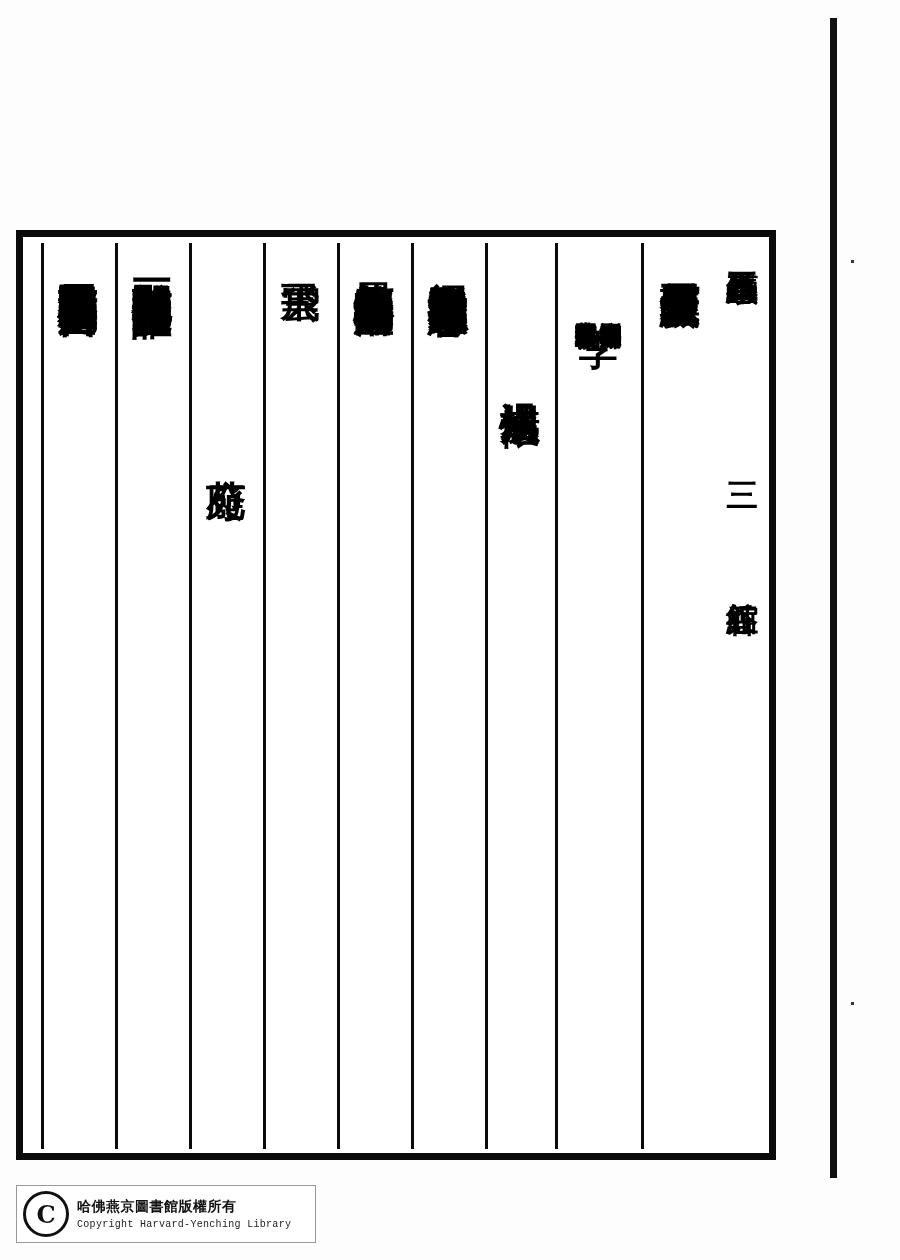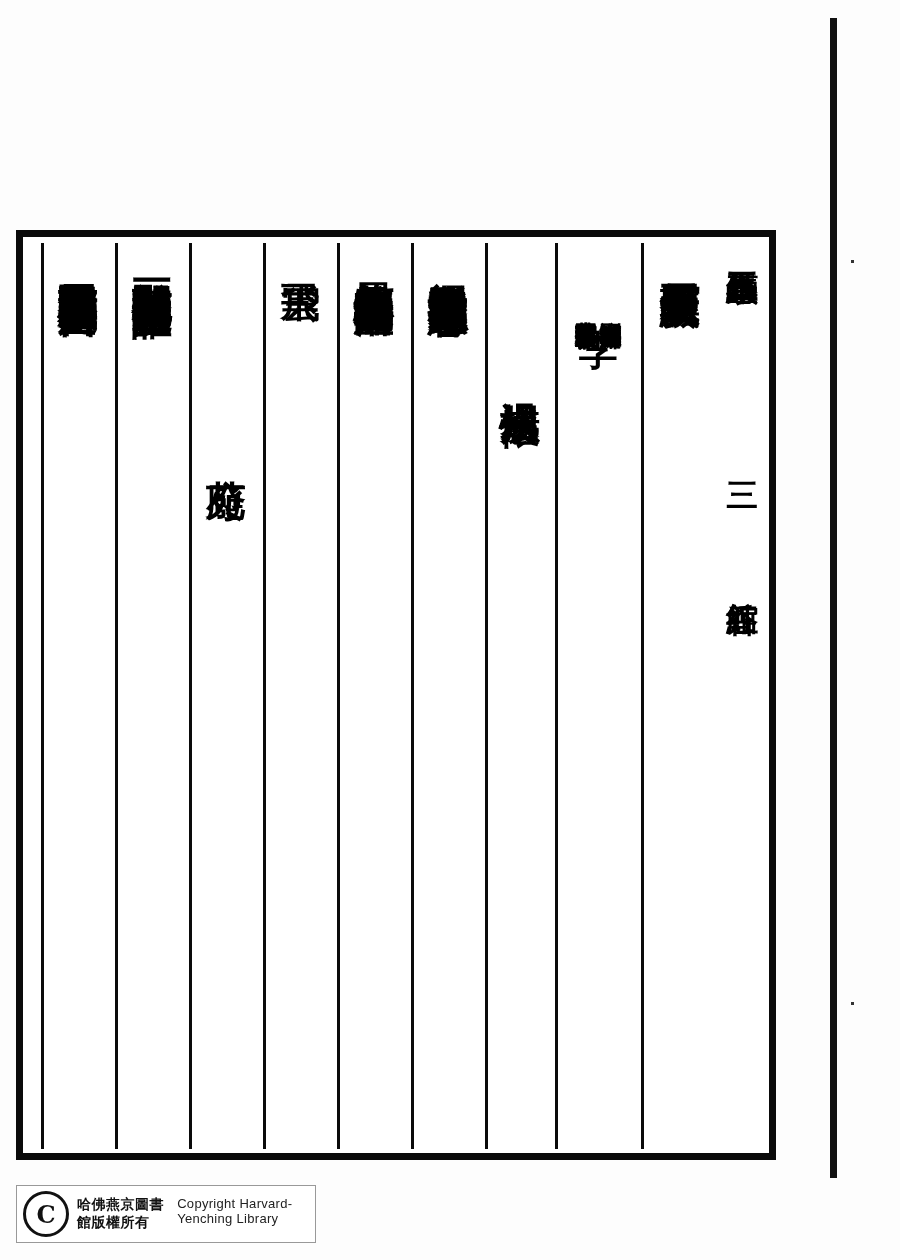--- a/index.html
+++ b/index.html
@@ -158,34 +158,34 @@
     align-items: center;
     justify-content: center;
     font-family: "DejaVu Serif", serif;
     font-size: 24px;
     font-weight: 700;
     color: #111;
     flex: 0 0 auto;
   }
   #stamp-lines {
     display: flex;
-    flex-direction: row;
+    flex-direction: column;
     justify-content: center;
     gap: 3px;
   }
   #stamp-cn {
     font-family: "DejaVu Sans", sans-serif;
     font-size: 14px;
     font-weight: 700;
     color: #111;
     letter-spacing: 0.5px;
   }
   #stamp-en {
-    font-family: Liberation Sans, sans-serif;
-    font-size: 13px;
+    font-family: Liberation Mono, monospace;
+    font-size: 10px;
     color: #222;
     letter-spacing: 0.3px;
   }
 </style>
 </head>
 <body>
 
 <div id="scan-page">
 
   <div id="gutter-rule"></div>

